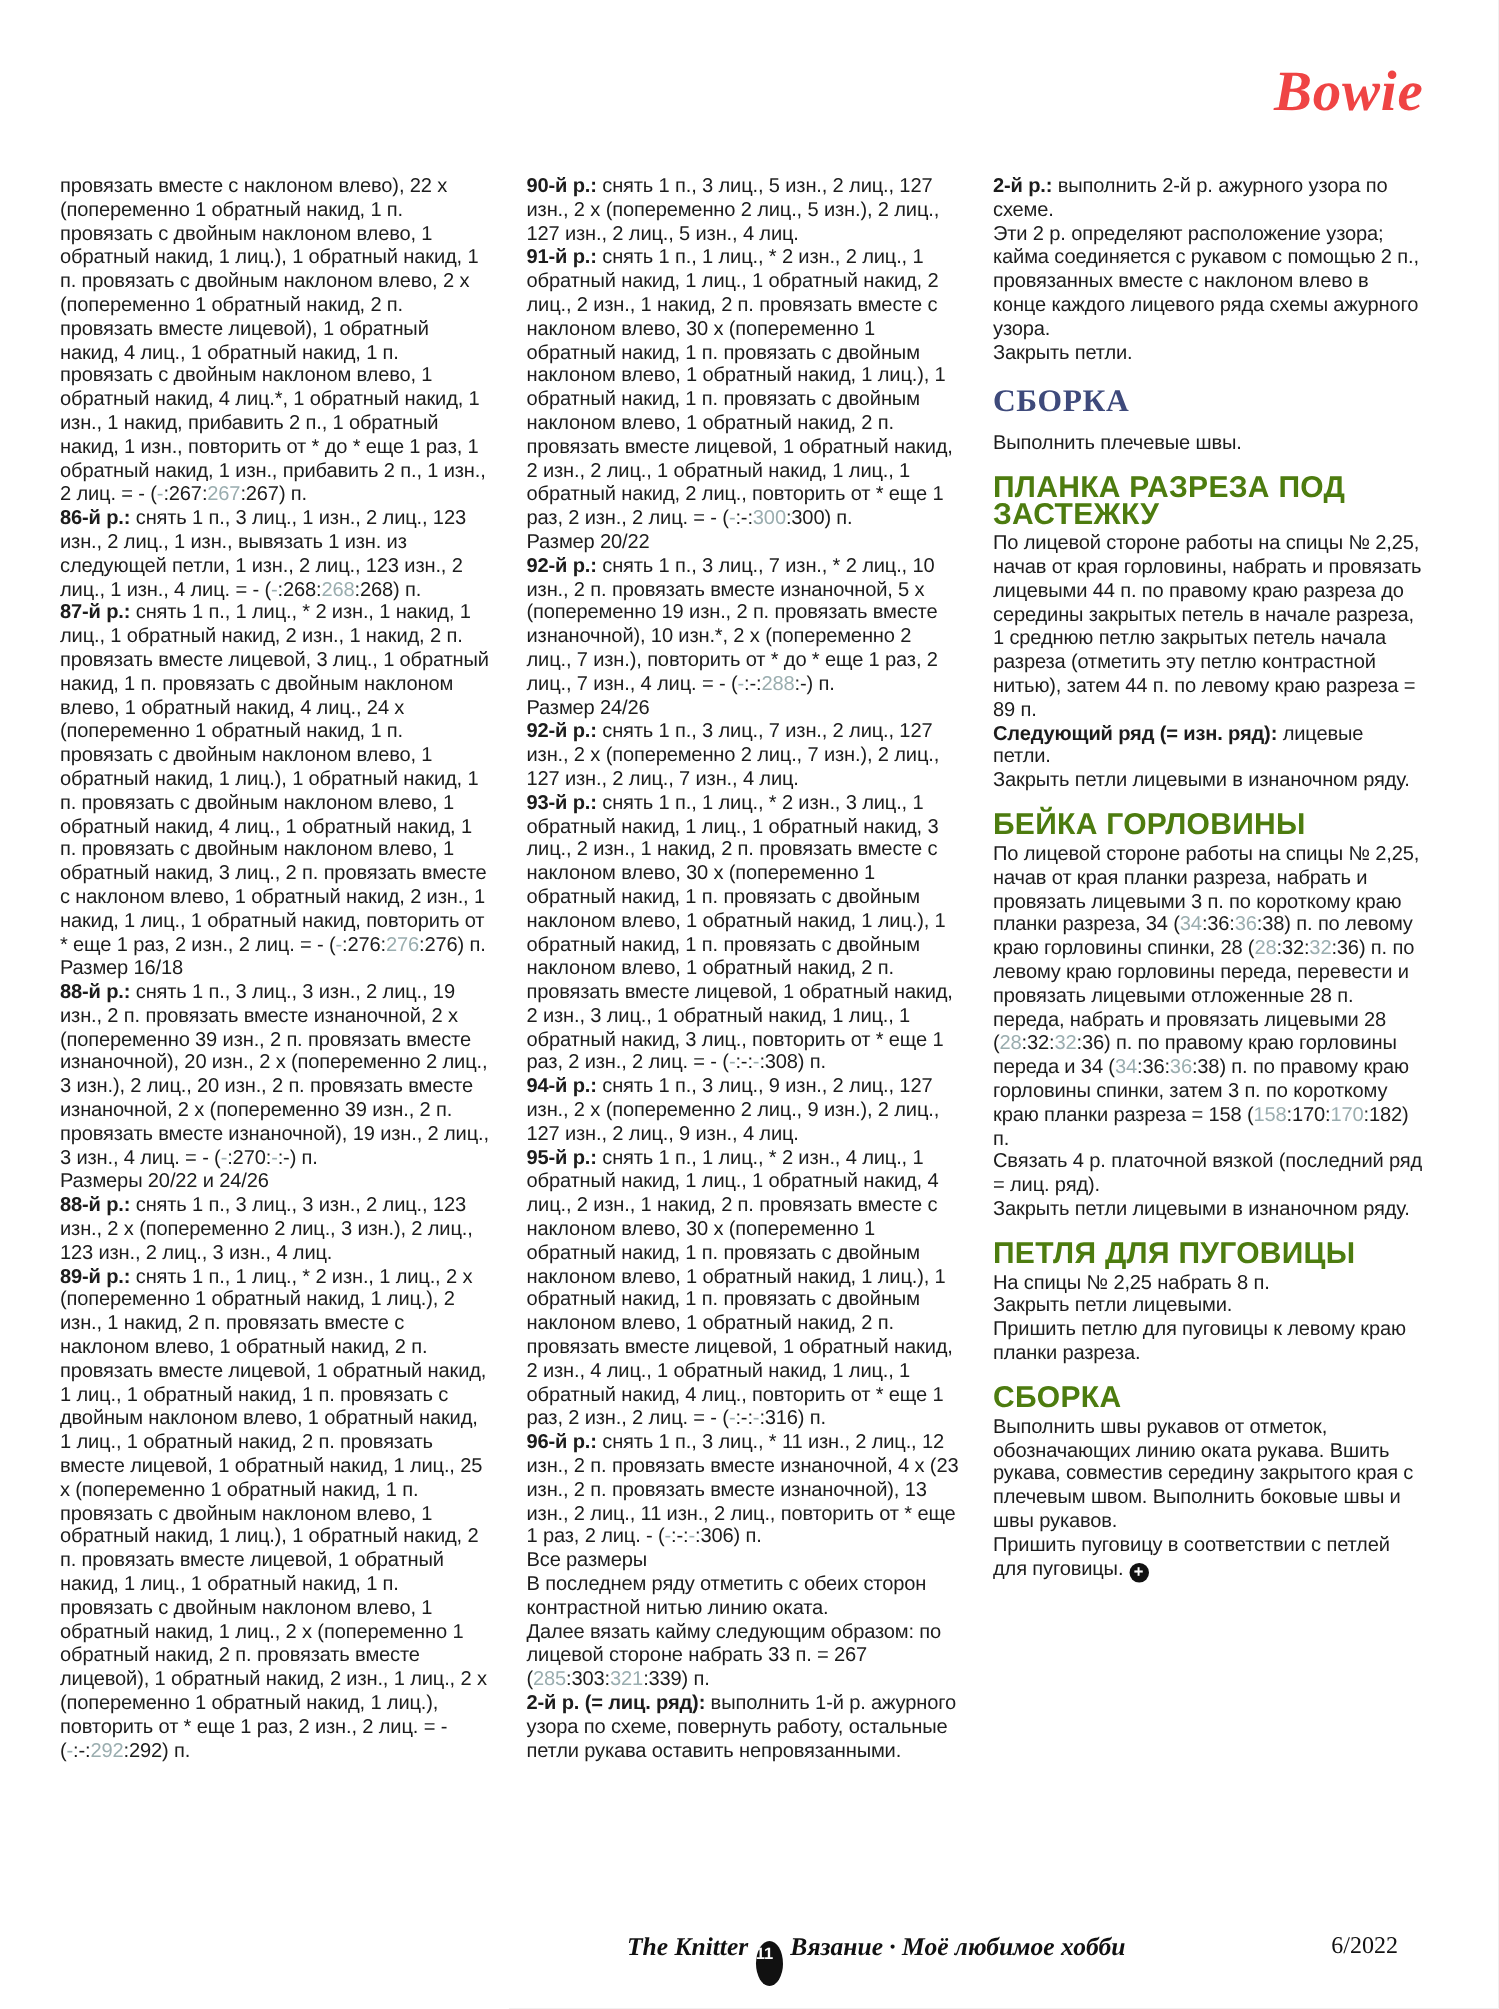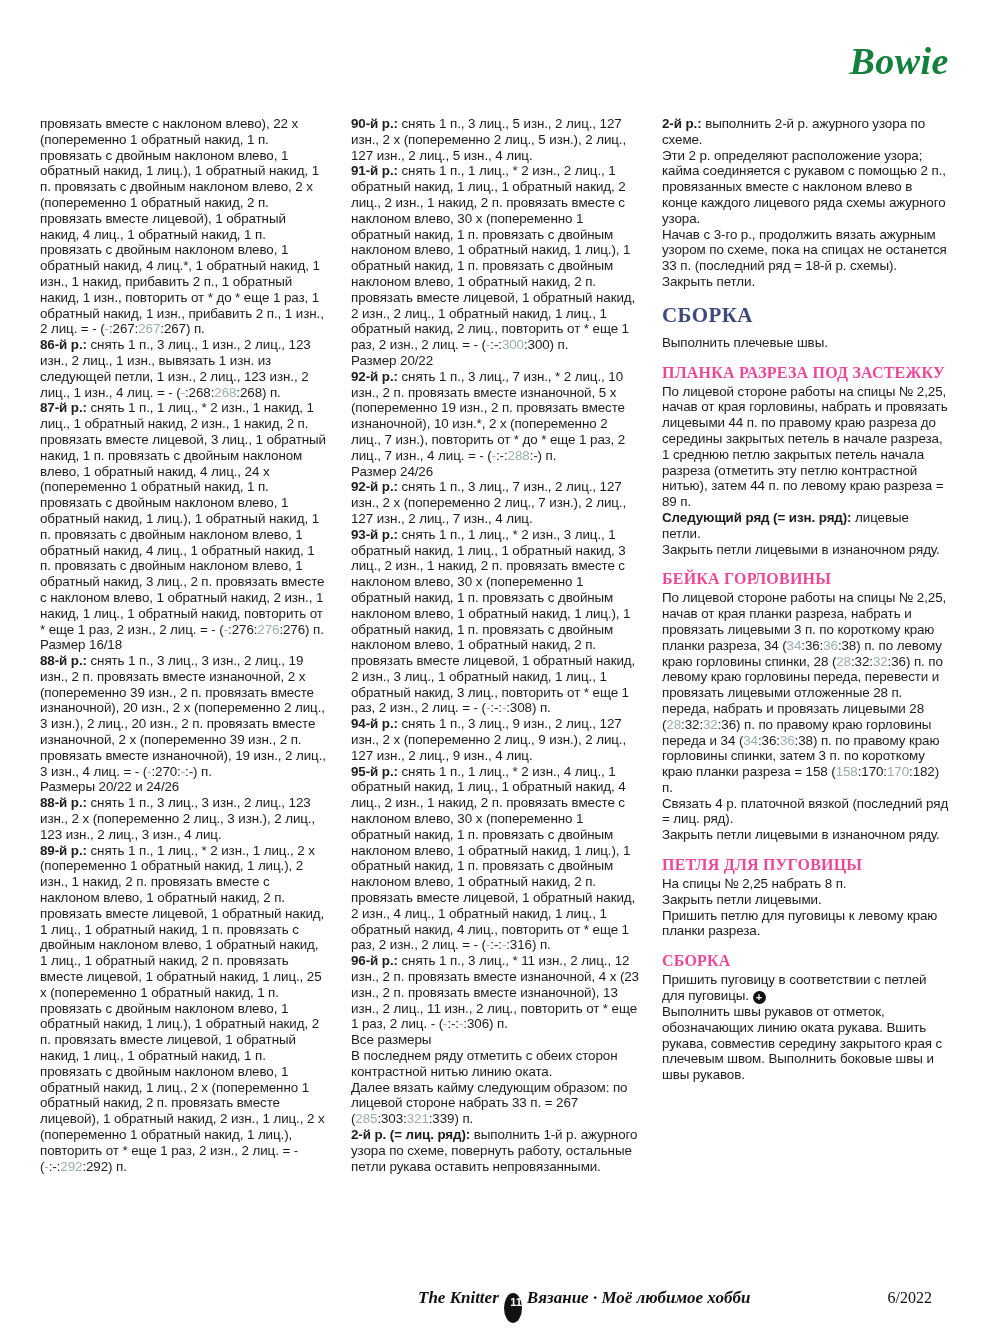--- a/index.html
+++ b/index.html
@@ -1,40 +1,40 @@
 <!DOCTYPE html>
 <html lang="ru"><head>
 <meta charset="utf-8">
 <style>
   html,body{margin:0;padding:0;background:#e8e8e8;}
   .page{position:relative;width:999px;height:1339px;background:#ffffff;margin:0 auto;overflow:hidden;
         font-family:"Liberation Sans",sans-serif;color:#1c1c1c;}
   .page-title{position:absolute;top:42px;right:50px;margin:0;
         font-family:"Liberation Serif",serif;font-style:italic;font-weight:600;
-        font-size:38px;color:#15803d;letter-spacing:0.5px;line-height:1;}
+        font-size:38px;color:#ef4444;letter-spacing:0.5px;line-height:1;}
   .columns{position:absolute;left:40px;top:116px;width:910px;display:flex;gap:23px;}
   .column{width:289px;font-size:13.4px;line-height:15.8px;letter-spacing:-0.1px;}
   .para{margin:0;text-align:left;}
   .gap{margin-top:15px;}
   .size-h{margin:0;font-weight:normal;}
   .major-h{margin:14px 0 9px 0;font-family:"Liberation Serif",serif;font-weight:bold;
         font-size:21px;line-height:22px;color:#3e4a7b;letter-spacing:0.4px;}
-  .sub-h{margin:13px 0 2px 0;font-family:Liberation Serif, serif;font-weight:bold;
-        font-size:16px;line-height:18px;color:#ec4899;letter-spacing:0.2px;}
+  .sub-h{margin:13px 0 2px 0;font-family:Liberation Sans, sans-serif;font-weight:bold;
+        font-size:20px;line-height:18px;color:#4d7c0f;letter-spacing:0.2px;}
   .run-b{font-weight:bold;}
   .run-a{color:#9aadaf;}
   .run-e{display:inline-block;width:13px;height:13px;background:#111;color:#fff;
         border-radius:50%;font-size:11px;line-height:13px;text-align:center;
         font-weight:bold;vertical-align:-1px;}
   .footer{position:absolute;left:0;top:1288px;width:999px;height:26px;
         font-family:"Liberation Serif",serif;font-size:17px;color:#111;}
   .footer-left{position:absolute;left:418px;top:0;font-style:italic;font-weight:600;white-space:nowrap;}
   .issue-badge{display:inline-block;width:18px;height:30px;background:#111;color:#fff;
         border-radius:50%;font-family:"Liberation Sans",sans-serif;font-style:normal;
-        font-size:11px;line-height:18px;text-align:right;font-weight:bold;
+        font-size:11px;line-height:18px;text-align:left;font-weight:bold;
         vertical-align:-3px;margin:0 5px;}
   .footer-right{position:absolute;right:67px;top:1px;font-style:normal;font-size:16px;}
 </style>
 </head>
 <body>
 
 <div class="page">
   <h1 class="page-title">Bowie</h1>
 
   <div class="columns">
@@ -60,39 +60,38 @@
         <div class="para"><span class="run-b">95-й р.:</span><span> снять 1 п., 1 лиц., * 2 изн., 4 лиц., 1 обратный накид, 1 лиц., 1 обратный накид, 4 лиц., 2 изн., 1 накид, 2 п. провязать вместе с наклоном влево, 30 х (попеременно 1 обратный накид, 1 п. провязать с двойным наклоном влево, 1 обратный накид, 1 лиц.), 1 обратный накид, 1 п. провязать с двойным наклоном влево, 1 обратный накид, 2 п. провязать вместе лицевой, 1 обратный накид, 2 изн., 4 лиц., 1 обратный накид, 1 лиц., 1 обратный накид, 4 лиц., повторить от * еще 1 раз, 2 изн., 2 лиц. = - (</span><span class="run-a">-</span><span>:-:</span><span class="run-a">-</span><span>:316) п.</span></div>
         <div class="para"><span class="run-b">96-й р.:</span><span> снять 1 п., 3 лиц., * 11 изн., 2 лиц., 12 изн., 2 п. провязать вместе изнаночной, 4 х (23 изн., 2 п. провязать вместе изнаночной), 13 изн., 2 лиц., 11 изн., 2 лиц., повторить от * еще 1 раз, 2 лиц. - (</span><span class="run-a">-</span><span>:-:</span><span class="run-a">-</span><span>:306) п.</span></div>
         <div class="size-h gap"><span>Все размеры</span></div>
         <div class="para"><span>В последнем ряду отметить с обеих сторон контрастной нитью линию оката.</span></div>
         <div class="para"><span>Далее вязать кайму следующим образом: по лицевой стороне набрать 33 п. = 267 (</span><span class="run-a">285</span><span>:303:</span><span class="run-a">321</span><span>:339) п.</span></div>
         <div class="para"><span class="run-b">2-й р. (= лиц. ряд):</span><span> выполнить 1-й р. ажурного узора по схеме, повернуть работу, остальные петли рукава оставить непровязанными.</span></div>
       </div>
     <div class="column">
         <div class="para"><span class="run-b">2-й р.:</span><span> выполнить 2-й р. ажурного узора по схеме.</span></div>
         <div class="para"><span>Эти 2 р. определяют расположение узора; кайма соединяется с рукавом с помощью 2 п., провязанных вместе с наклоном влево в конце каждого лицевого ряда схемы ажурного узора.</span></div>
-        <div class="para"><span>Начав с 3-го р., продолжить вязать ажурным узором по схеме, пока на спицах не останется 33 п. (последний ряд = 18-й р. схемы).</span></div>
         <div class="para"><span>Закрыть петли.</span></div>
         <div class="major-h gap"><span>СБОРКА</span></div>
         <div class="para"><span>Выполнить плечевые швы.</span></div>
         <div class="sub-h gap"><span>ПЛАНКА РАЗРЕЗА ПОД ЗАСТЕЖКУ</span></div>
         <div class="para"><span>По лицевой стороне работы на спицы № 2,25, начав от края горловины, набрать и провязать лицевыми 44 п. по правому краю разреза до середины закрытых петель в начале разреза, 1 среднюю петлю закрытых петель начала разреза (отметить эту петлю контрастной нитью), затем 44 п. по левому краю разреза = 89 п.</span></div>
         <div class="para"><span class="run-b">Следующий ряд (= изн. ряд):</span><span> лицевые петли.</span></div>
         <div class="para"><span>Закрыть петли лицевыми в изнаночном ряду.</span></div>
         <div class="sub-h gap"><span>БЕЙКА ГОРЛОВИНЫ</span></div>
         <div class="para"><span>По лицевой стороне работы на спицы № 2,25, начав от края планки разреза, набрать и провязать лицевыми 3 п. по короткому краю планки разреза, 34 (</span><span class="run-a">34</span><span>:36:</span><span class="run-a">36</span><span>:38) п. по левому краю горловины спинки, 28 (</span><span class="run-a">28</span><span>:32:</span><span class="run-a">32</span><span>:36) п. по левому краю горловины переда, перевести и провязать лицевыми отложенные 28 п. переда, набрать и провязать лицевыми 28 (</span><span class="run-a">28</span><span>:32:</span><span class="run-a">32</span><span>:36) п. по правому краю горловины переда и 34 (</span><span class="run-a">34</span><span>:36:</span><span class="run-a">36</span><span>:38) п. по правому краю горловины спинки, затем 3 п. по короткому краю планки разреза = 158 (</span><span class="run-a">158</span><span>:170:</span><span class="run-a">170</span><span>:182) п.</span></div>
         <div class="para"><span>Связать 4 р. платочной вязкой (последний ряд = лиц. ряд).</span></div>
         <div class="para"><span>Закрыть петли лицевыми в изнаночном ряду.</span></div>
         <div class="sub-h gap"><span>ПЕТЛЯ ДЛЯ ПУГОВИЦЫ</span></div>
         <div class="para"><span>На спицы № 2,25 набрать 8 п.</span></div>
         <div class="para"><span>Закрыть петли лицевыми.</span></div>
         <div class="para"><span>Пришить петлю для пуговицы к левому краю планки разреза.</span></div>
         <div class="sub-h gap"><span>СБОРКА</span></div>
+        <div class="para"><span>Выполнить швы рукавов от отметок, обозначающих линию оката рукава. Вшить рукава, совместив середину закрытого края с плечевым швом. Выполнить боковые швы и швы рукавов.</span></div>
         <div class="para"><span>Пришить пуговицу в соответствии с петлей для пуговицы. </span><span class="run-e">+</span></div>
-        <div class="para"><span>Выполнить швы рукавов от отметок, обозначающих линию оката рукава. Вшить рукава, совместив середину закрытого края с плечевым швом. Выполнить боковые швы и швы рукавов.</span></div>
       </div>
   </div>
 
   <div class="footer">
     <span class="footer-left"><span>The Knitter</span><span class="issue-badge">11</span><span>Вязание · Моё любимое хобби</span></span>
     <span class="footer-right">6/2022</span>
   </div>
 </div>
 
 </body></html>

